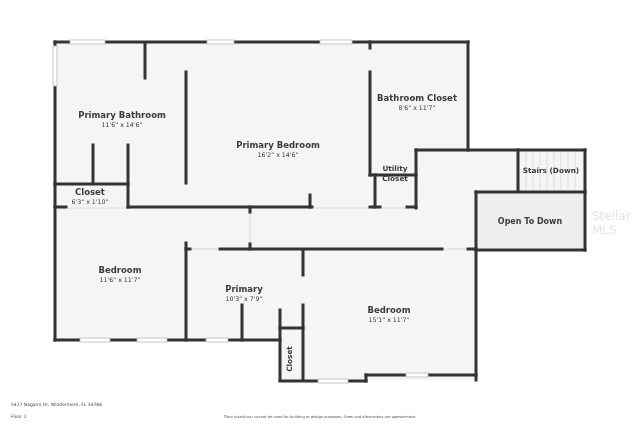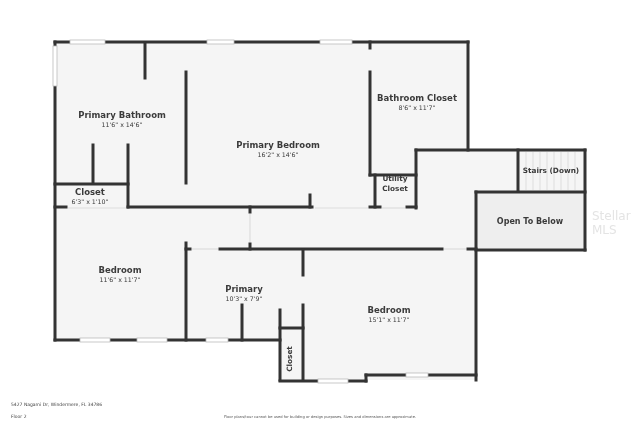--- a/index.html
+++ b/index.html
@@ -119,29 +119,29 @@
   <div class="room-dim">16'2" x 14'6"</div>
 </div>
 <div class="room-label" style="left:417px;top:102px;">
   <div class="room-name">Bathroom Closet</div>
   <div class="room-dim">8'6" x 11'7"</div>
 </div>
 <div class="room-label" style="left:90px;top:196px;">
   <div class="room-name">Closet</div>
   <div class="room-dim">6'3" x 1'10"</div>
 </div>
-<div class="room-label" style="left:395px;top:184px;text-align:center;">
+<div class="room-label" style="left:395px;top:174px;text-align:center;">
   <div class="small-name">Utility</div>
   <div class="small-name">Closet</div>
 </div>
 <div class="room-label" style="left:551px;top:171px;">
   <div class="small-name">Stairs (Down)</div>
 </div>
 <div class="room-label" style="left:530px;top:221px;">
-  <div class="room-name" style="font-size:8px;">Open To Below</div>
+  <div class="room-name" style="font-size:8px;">Open To Down</div>
 </div>
 <div class="room-label" style="left:120px;top:274px;">
   <div class="room-name">Bedroom</div>
   <div class="room-dim">11'6" x 11'7"</div>
 </div>
 <div class="room-label" style="left:244px;top:293px;">
   <div class="room-name">Primary</div>
   <div class="room-dim">10'3" x 7'9"</div>
 </div>
 <div class="room-label" style="left:389px;top:314px;">

